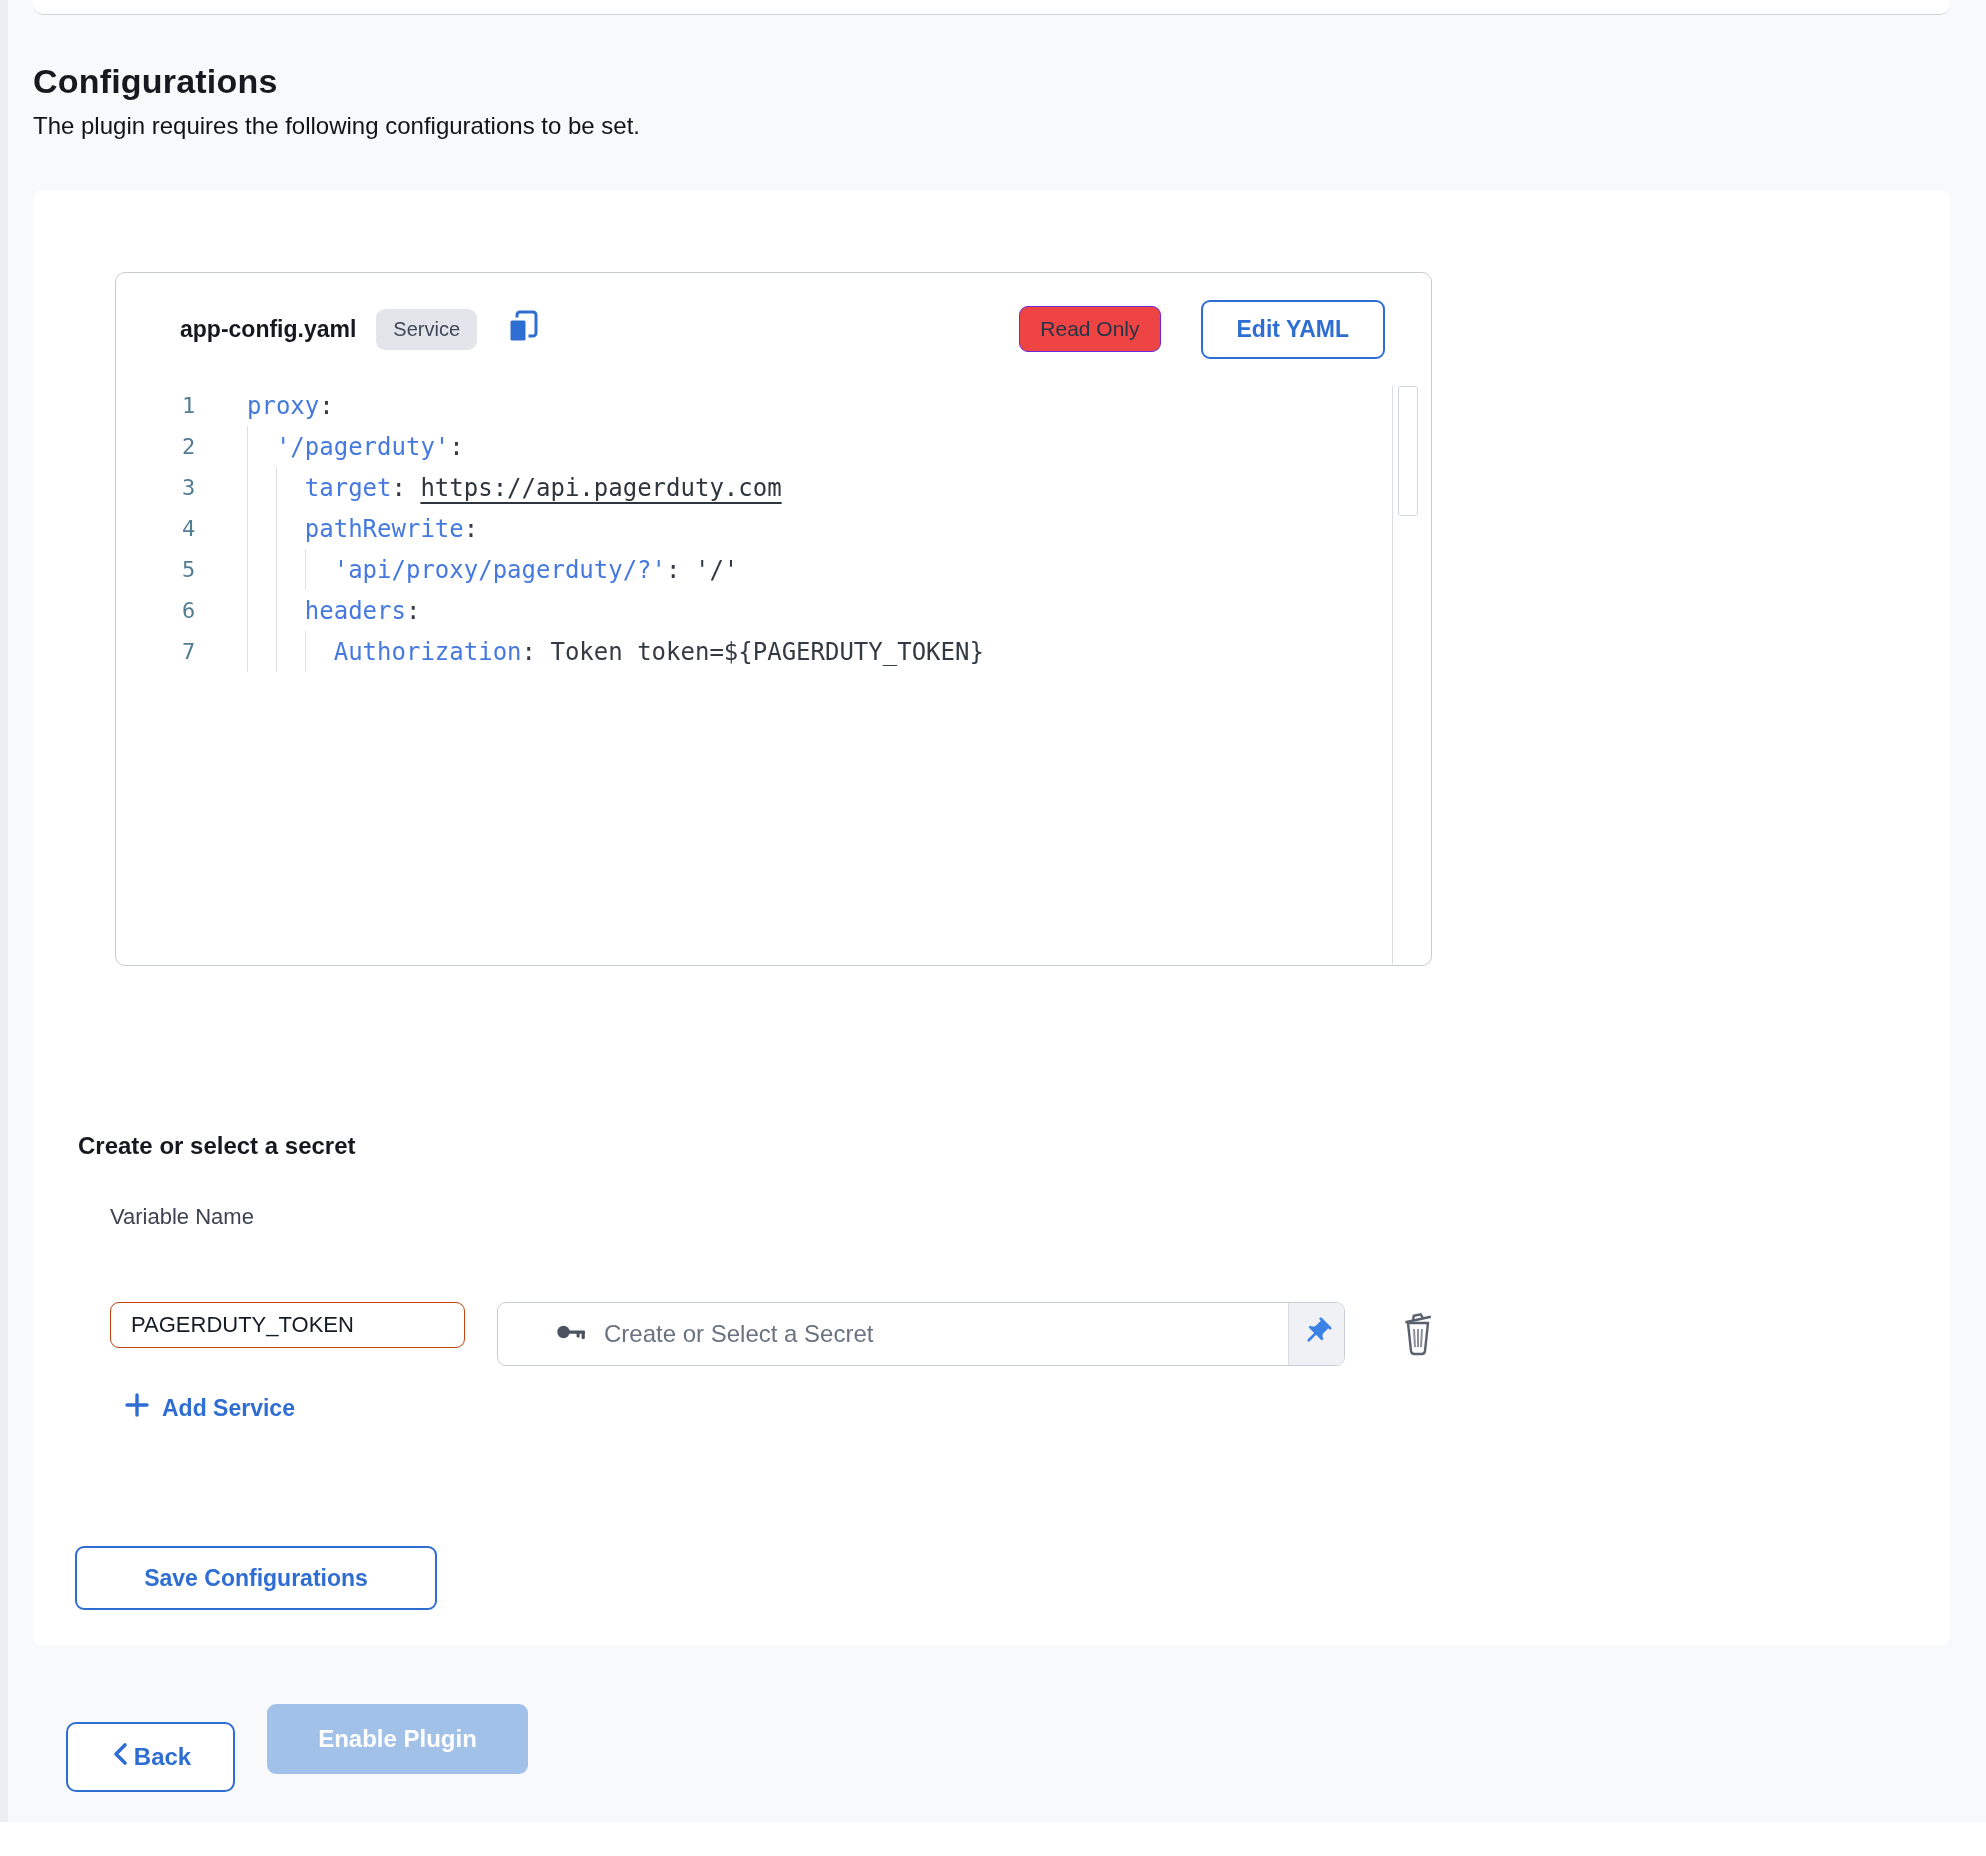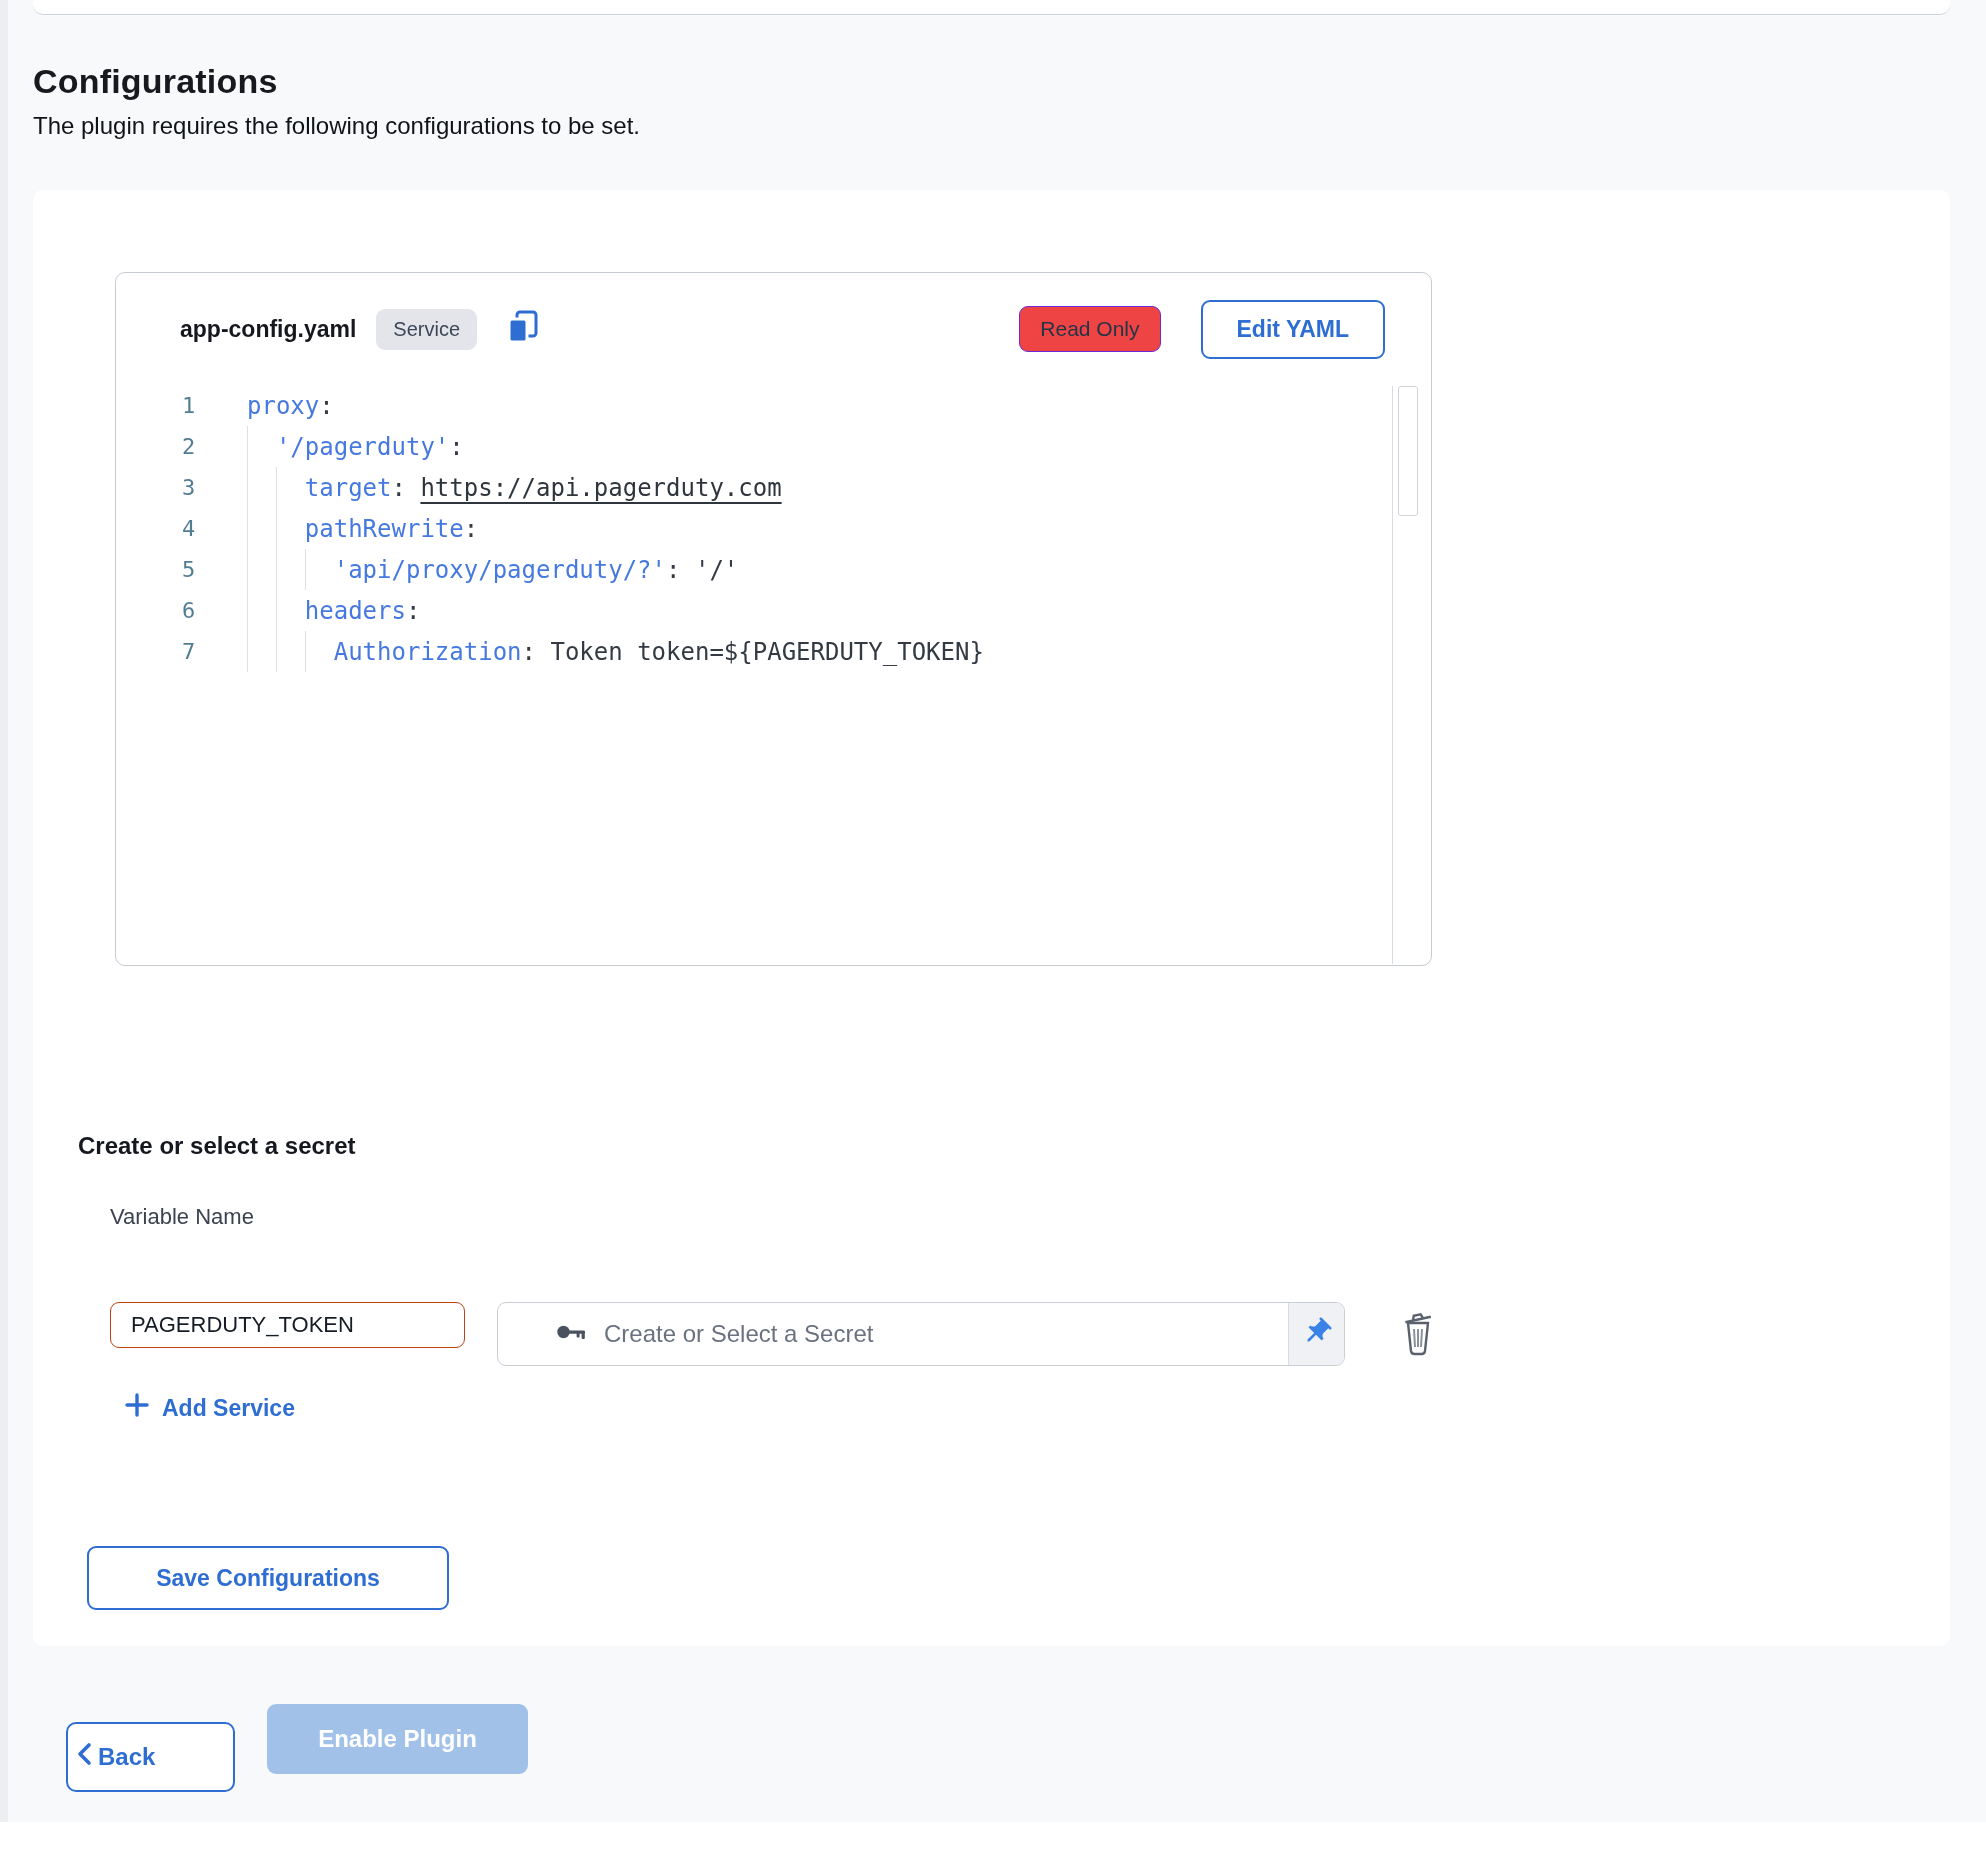--- a/index.html
+++ b/index.html
@@ -54,28 +54,28 @@
           border:1px solid #c9ced6;border-radius:9px;background:#ffffff;display:flex;align-items:center;cursor:pointer;}
   .secret-select .sel-body{flex:1;display:flex;align-items:center;gap:16px;padding:0 16px 0 56px;}
   .sel-placeholder{font-size:24px;color:#6a7280;}
   .sel-suffix{flex:none;width:55px;height:100%;background:#f0f1f4;border-left:1px solid #d9dce1;
           border-radius:0 8px 8px 0;display:flex;align-items:center;justify-content:center;}
   .trash-btn{position:absolute;left:1363px;top:1118px;width:44px;height:52px;background:none;border:none;
           display:flex;align-items:center;justify-content:center;cursor:pointer;padding:0;}
   .add-var{position:absolute;left:91px;top:1202px;display:flex;align-items:center;gap:12px;
           color:#2e6ed3;font-size:23px;font-weight:600;cursor:pointer;background:none;border:none;
           font-family:"Liberation Sans",sans-serif;padding:0;}
-  .btn-save{position:absolute;left:54px;top:1356px;width:362px;height:64px;background:#ffffff;
+  .btn-save{position:absolute;left:42px;top:1356px;width:362px;height:64px;background:#ffffff;
           border:2px solid #2e6ed3;border-radius:9px;color:#2e6ed3;font-size:23px;font-weight:700;
           cursor:pointer;font-family:"Liberation Sans",sans-serif;box-sizing:border-box;}
 
   
   .btn-back{position:absolute;left:66px;top:1722px;width:169px;height:70px;background:#ffffff;
           border:2px solid #2e6ed3;border-radius:10px;color:#2e6ed3;font-size:24px;font-weight:700;
-          display:flex;align-items:center;gap:2px;cursor:pointer;
+          display:flex;align-items:center;justify-content:center;gap:2px;cursor:pointer;
           font-family:"Liberation Sans",sans-serif;box-sizing:border-box;}
   .btn-enable{position:absolute;left:267px;top:1704px;width:261px;height:70px;background:#a2c1e9;
           border:none;border-radius:9px;color:#ffffff;font-size:24px;font-weight:700;
           font-family:"Liberation Sans",sans-serif;cursor:default;}
   .bottom-white{position:absolute;left:0;top:1822px;width:1986px;height:34px;background:#ffffff;}
 </style>
 </head>
 <body>
 
 <div class="screen">

